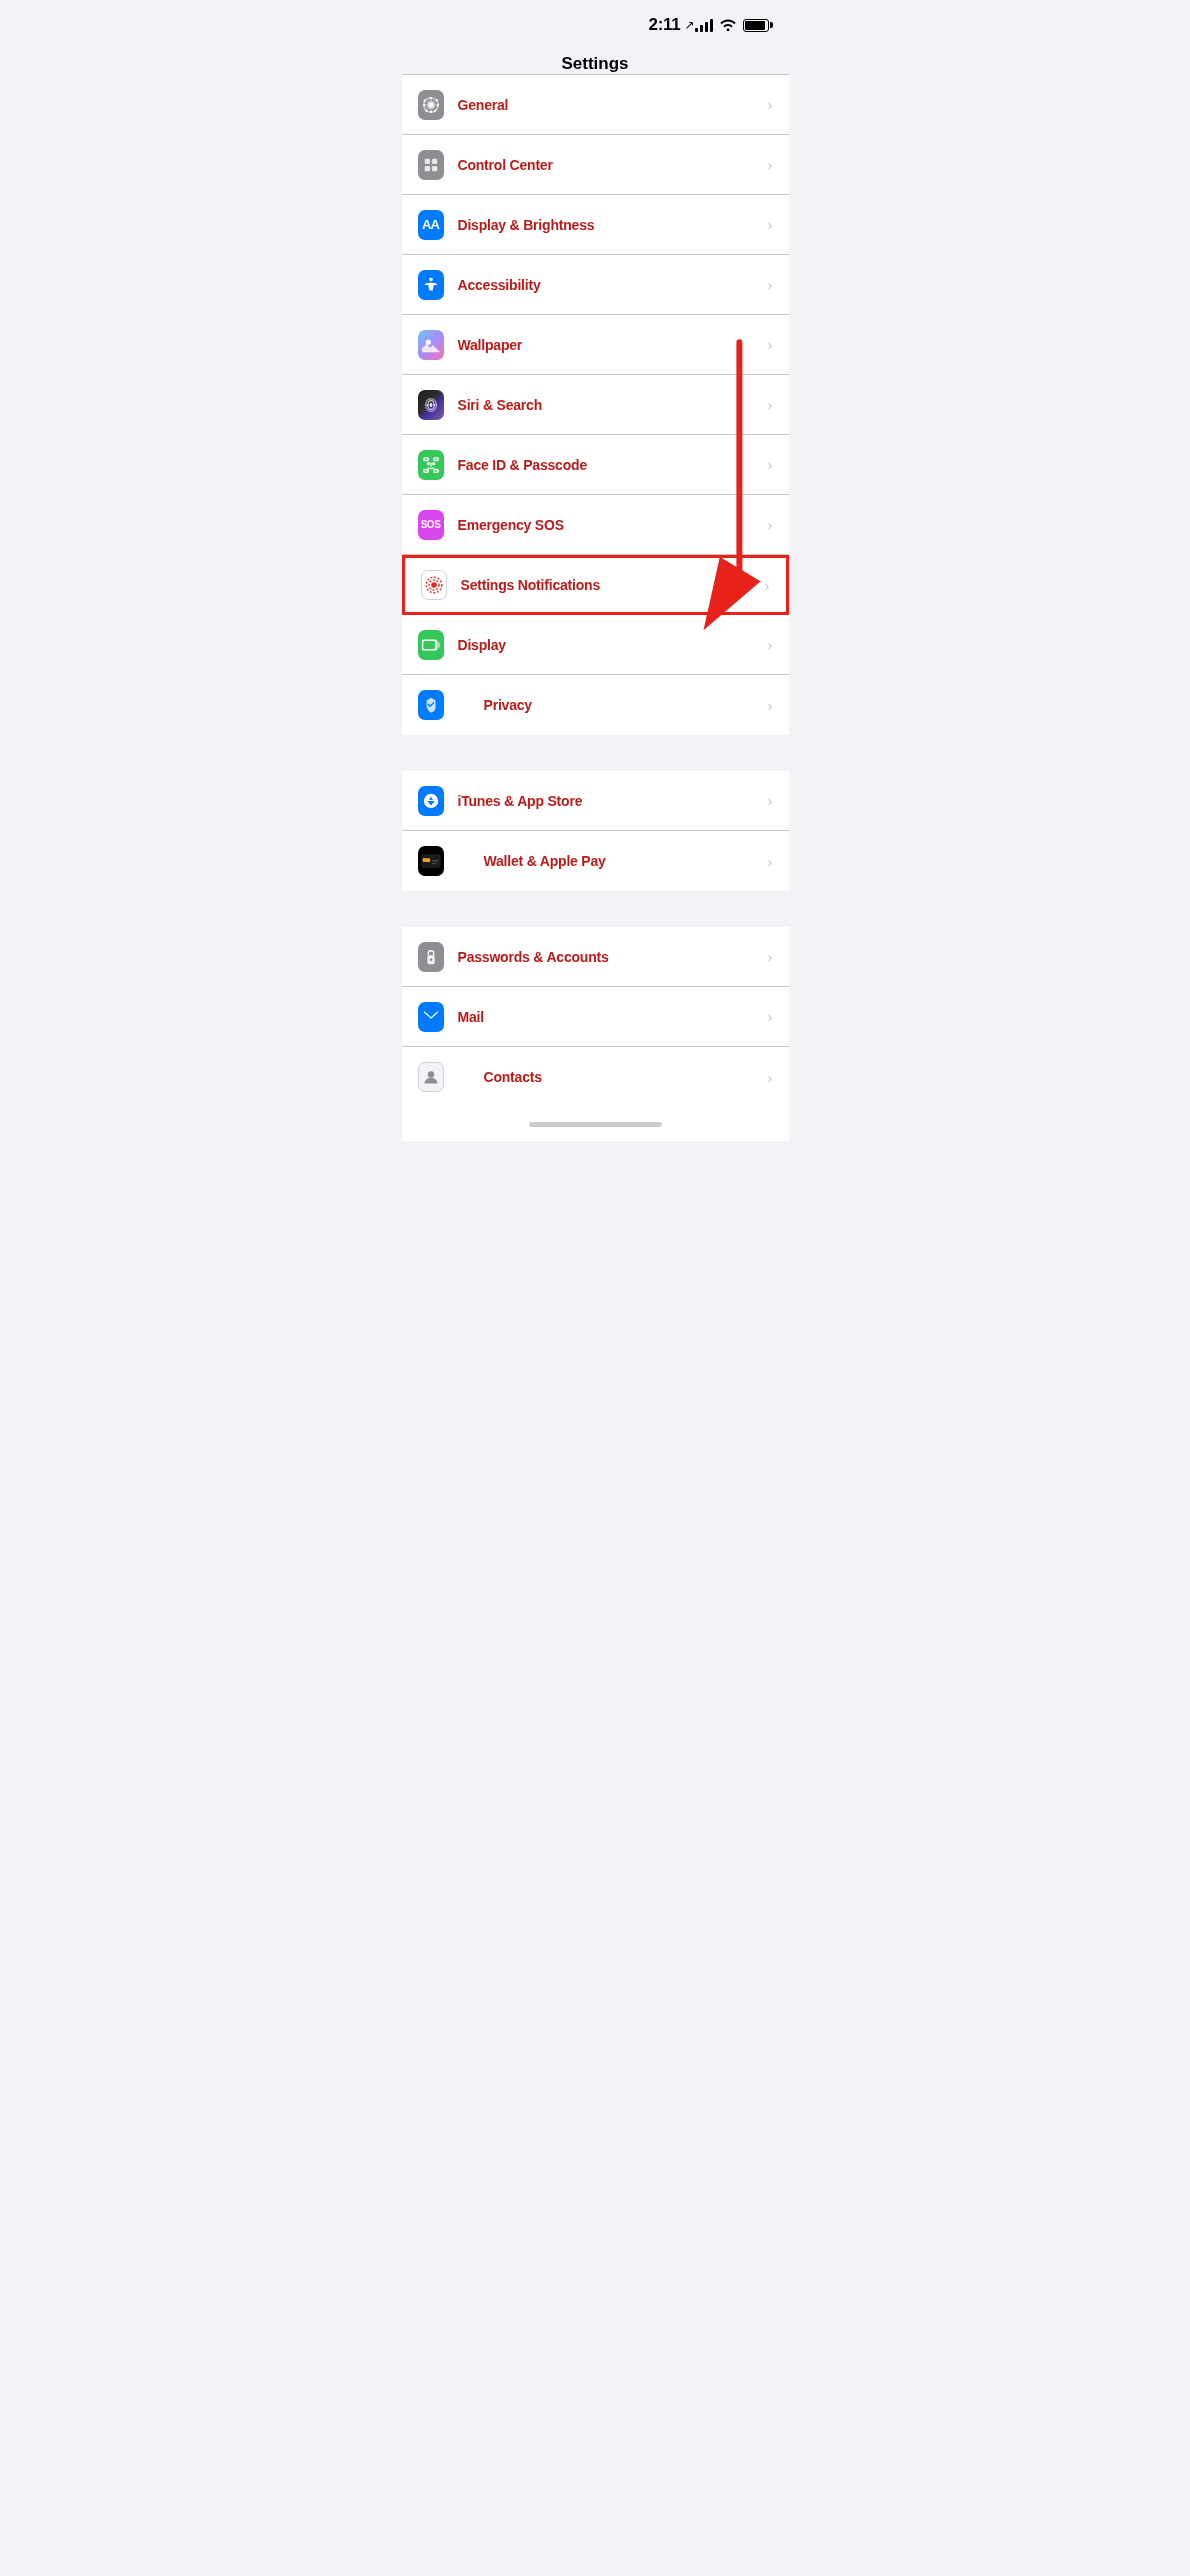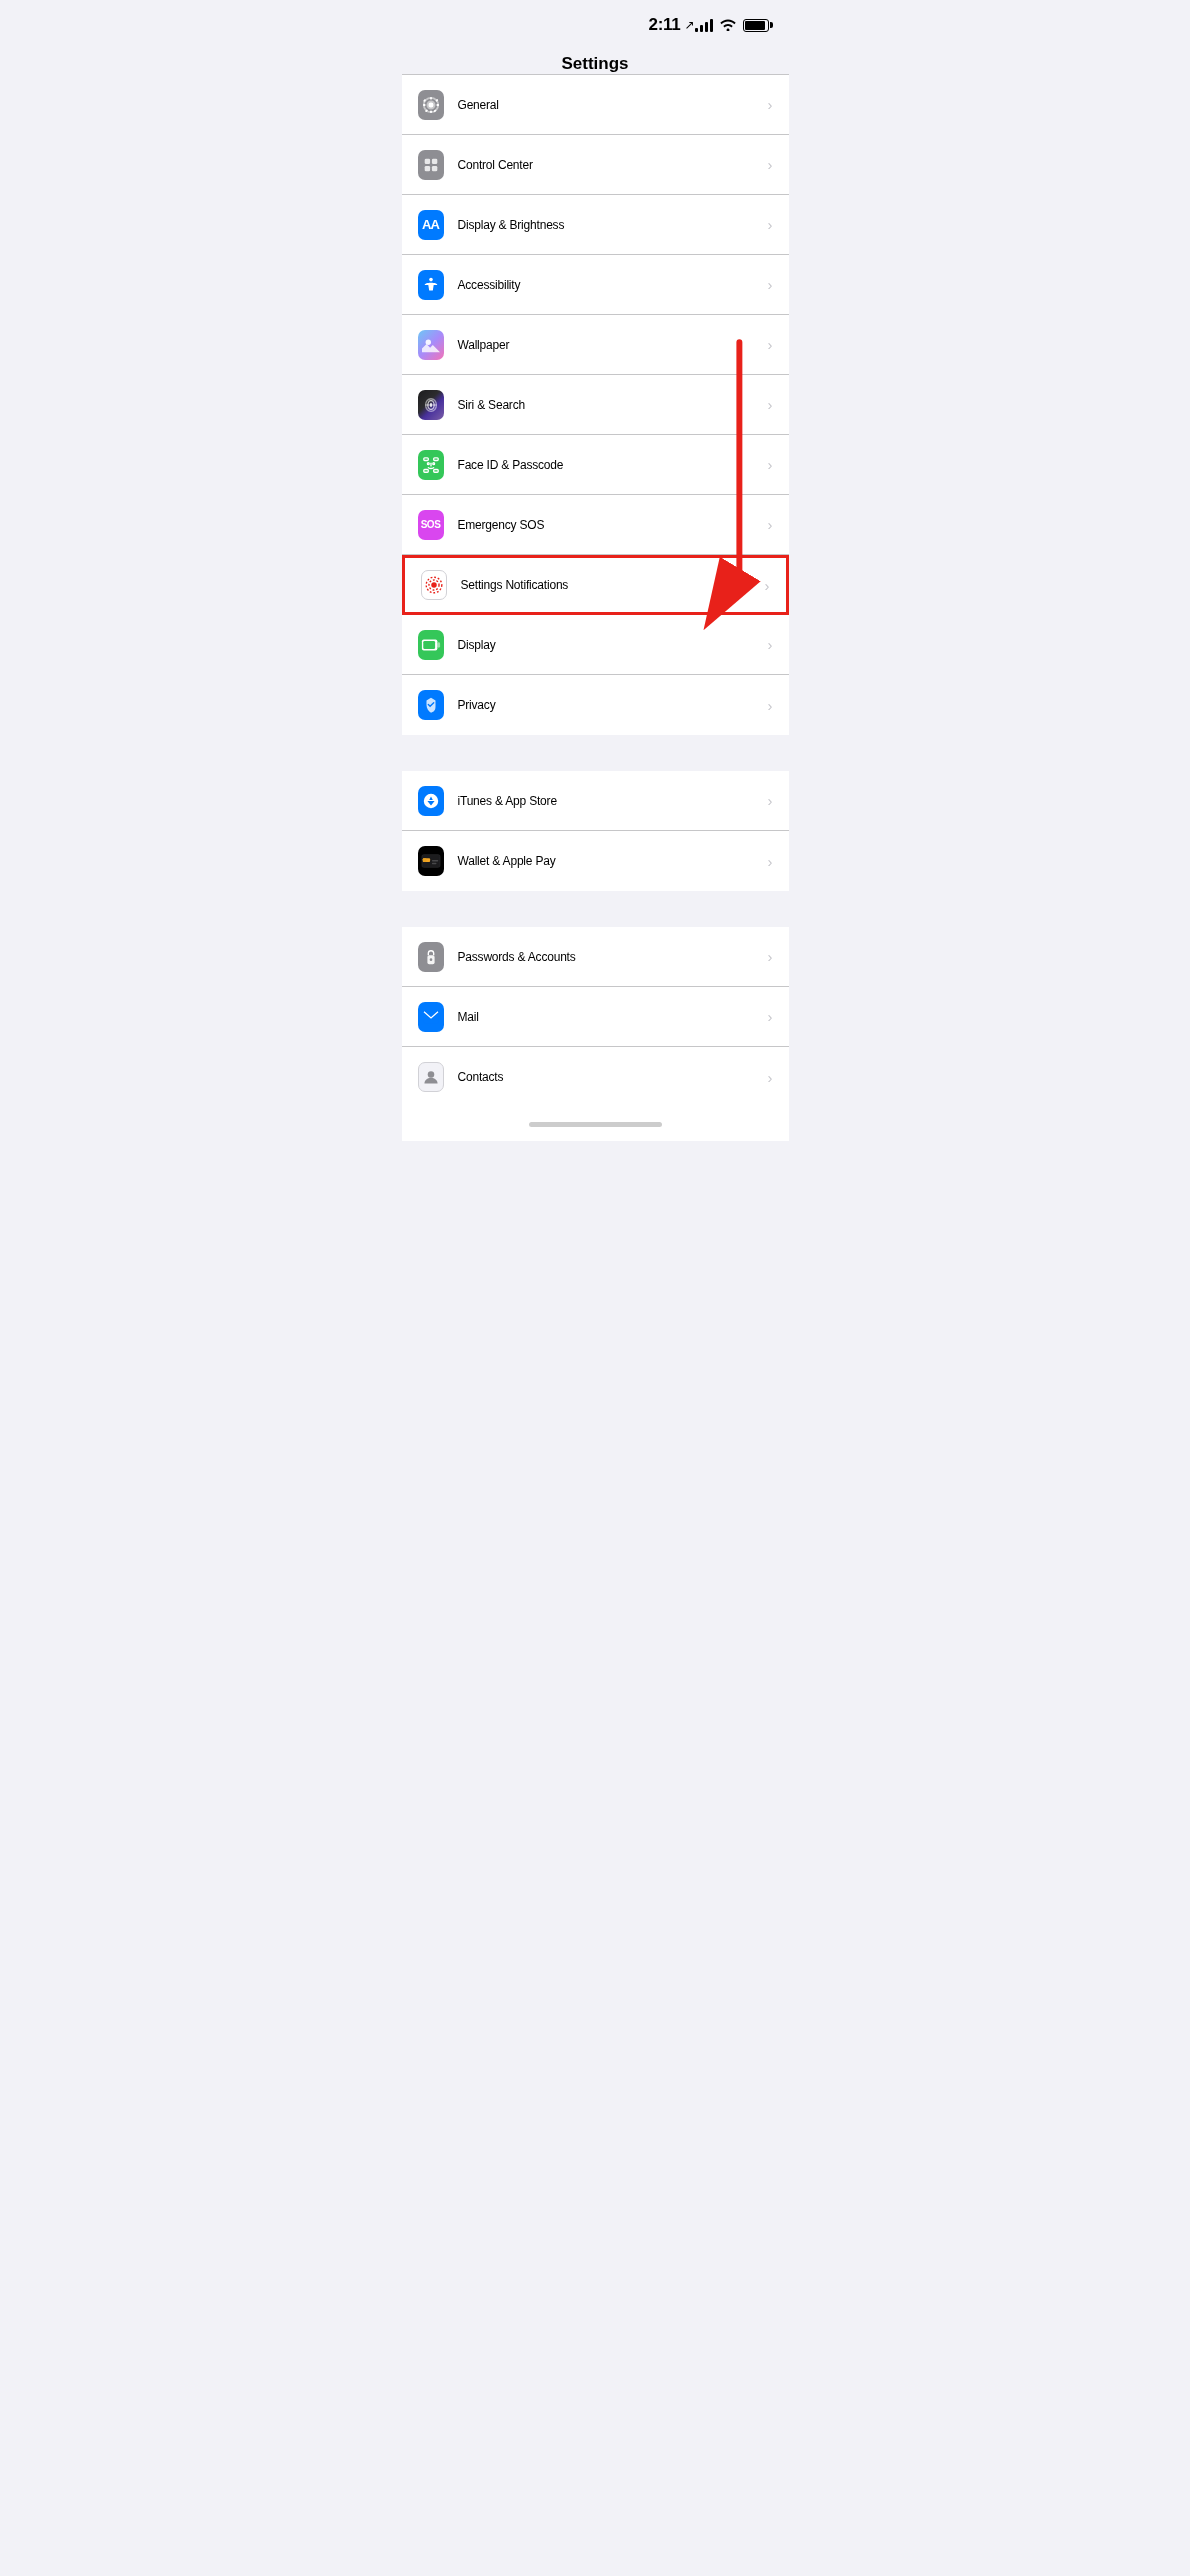--- a/index.html
+++ b/index.html
@@ -113,41 +113,43 @@
       padding: 11px 16px 11px 16px;
       background: #fff;
       border-bottom: 0.5px solid #c6c6c8;
       position: relative;
       min-height: 60px;
       cursor: pointer;
     }
 
     .settings-row:last-child {
       border-bottom: none;
+      gap: 26px;
     }
 
     .row-icon {
       width: 26px;
       height: 30px;
       border-radius: 7px;
       margin-right: 14px;
       flex-shrink: 0;
       display: flex;
       align-items: center;
       justify-content: center;
       font-size: 16px;
       color: #fff;
       overflow: hidden;
     }
 
     .row-label {
       flex: 1;
-      font-size: 12px;
-      color: #000000;
+      font-size: 14px;
+      color: #b91c1c;
       letter-spacing: -0.2px;
+      font-weight: bold;
     }
 
     .row-chevron {
       color: #c7c7cc;
       font-size: 15px;
       font-weight: 500;
       margin-left: 8px;
     }
 
     

